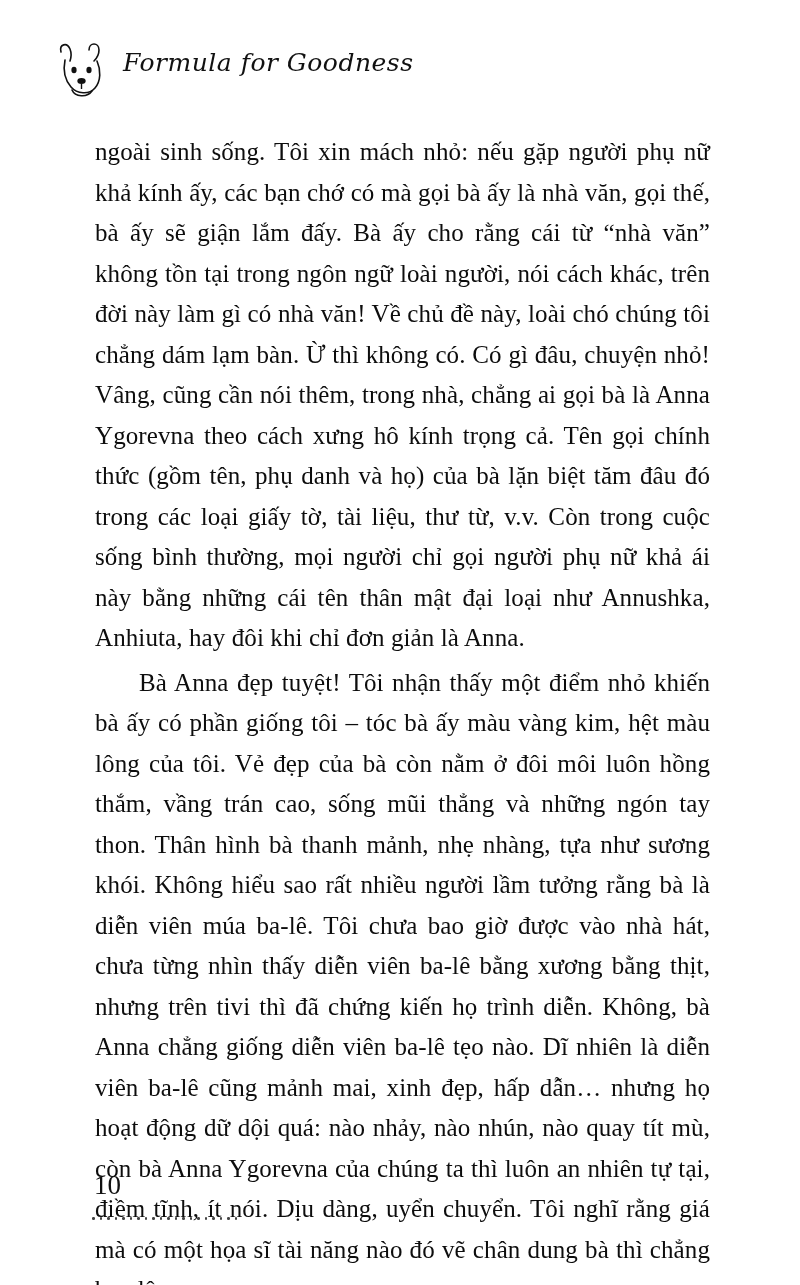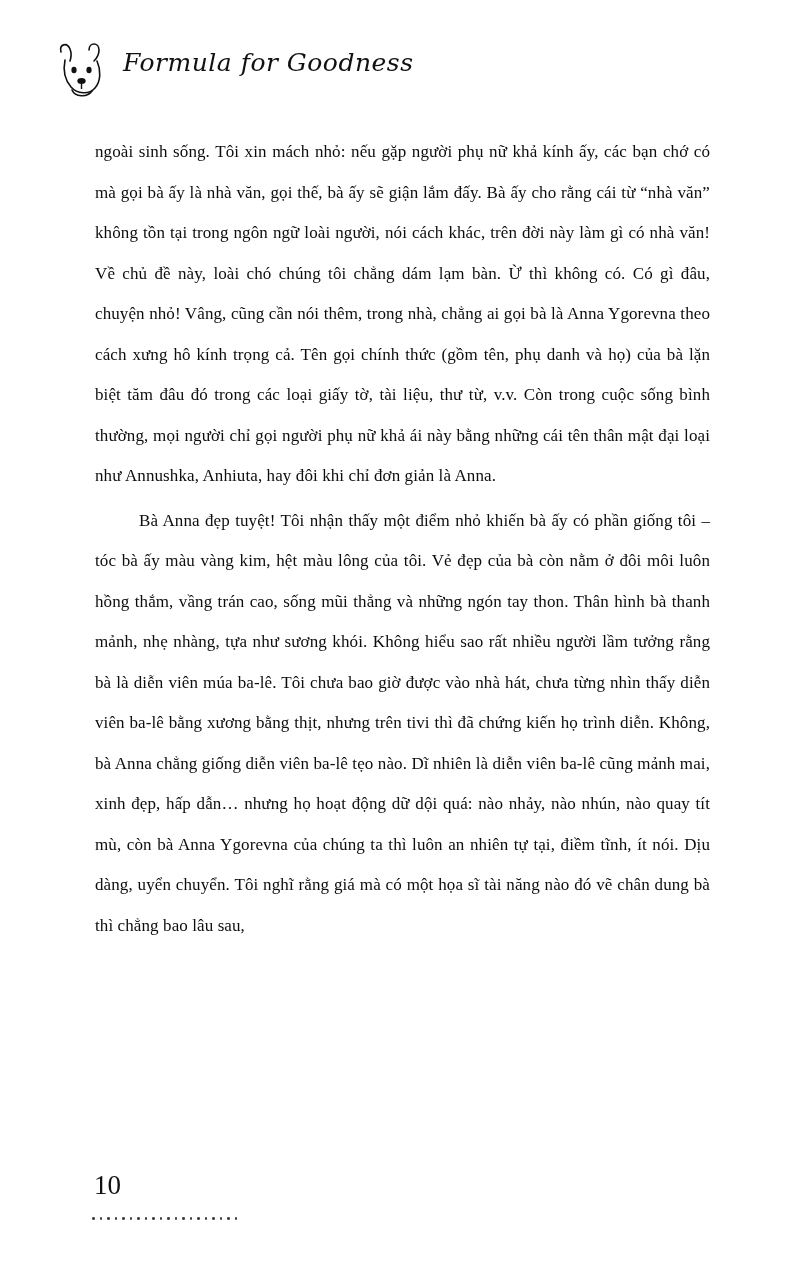--- a/index.html
+++ b/index.html
@@ -55,21 +55,21 @@
 
   
   .content {
     position: absolute;
     left: 95px;
     top: 132px;
     width: 615px;
   }
   .para {
     margin: 0;
-    font-size: 17px;
+    font-size: 25px;
     line-height: 40.5px;
     text-align: justify;
     text-justify: inter-word;
     letter-spacing: 0.1px;
     color: #0d0d0d;
   }
   .para + .para {
     margin-top: 4px;
   }
   .para.indent {

